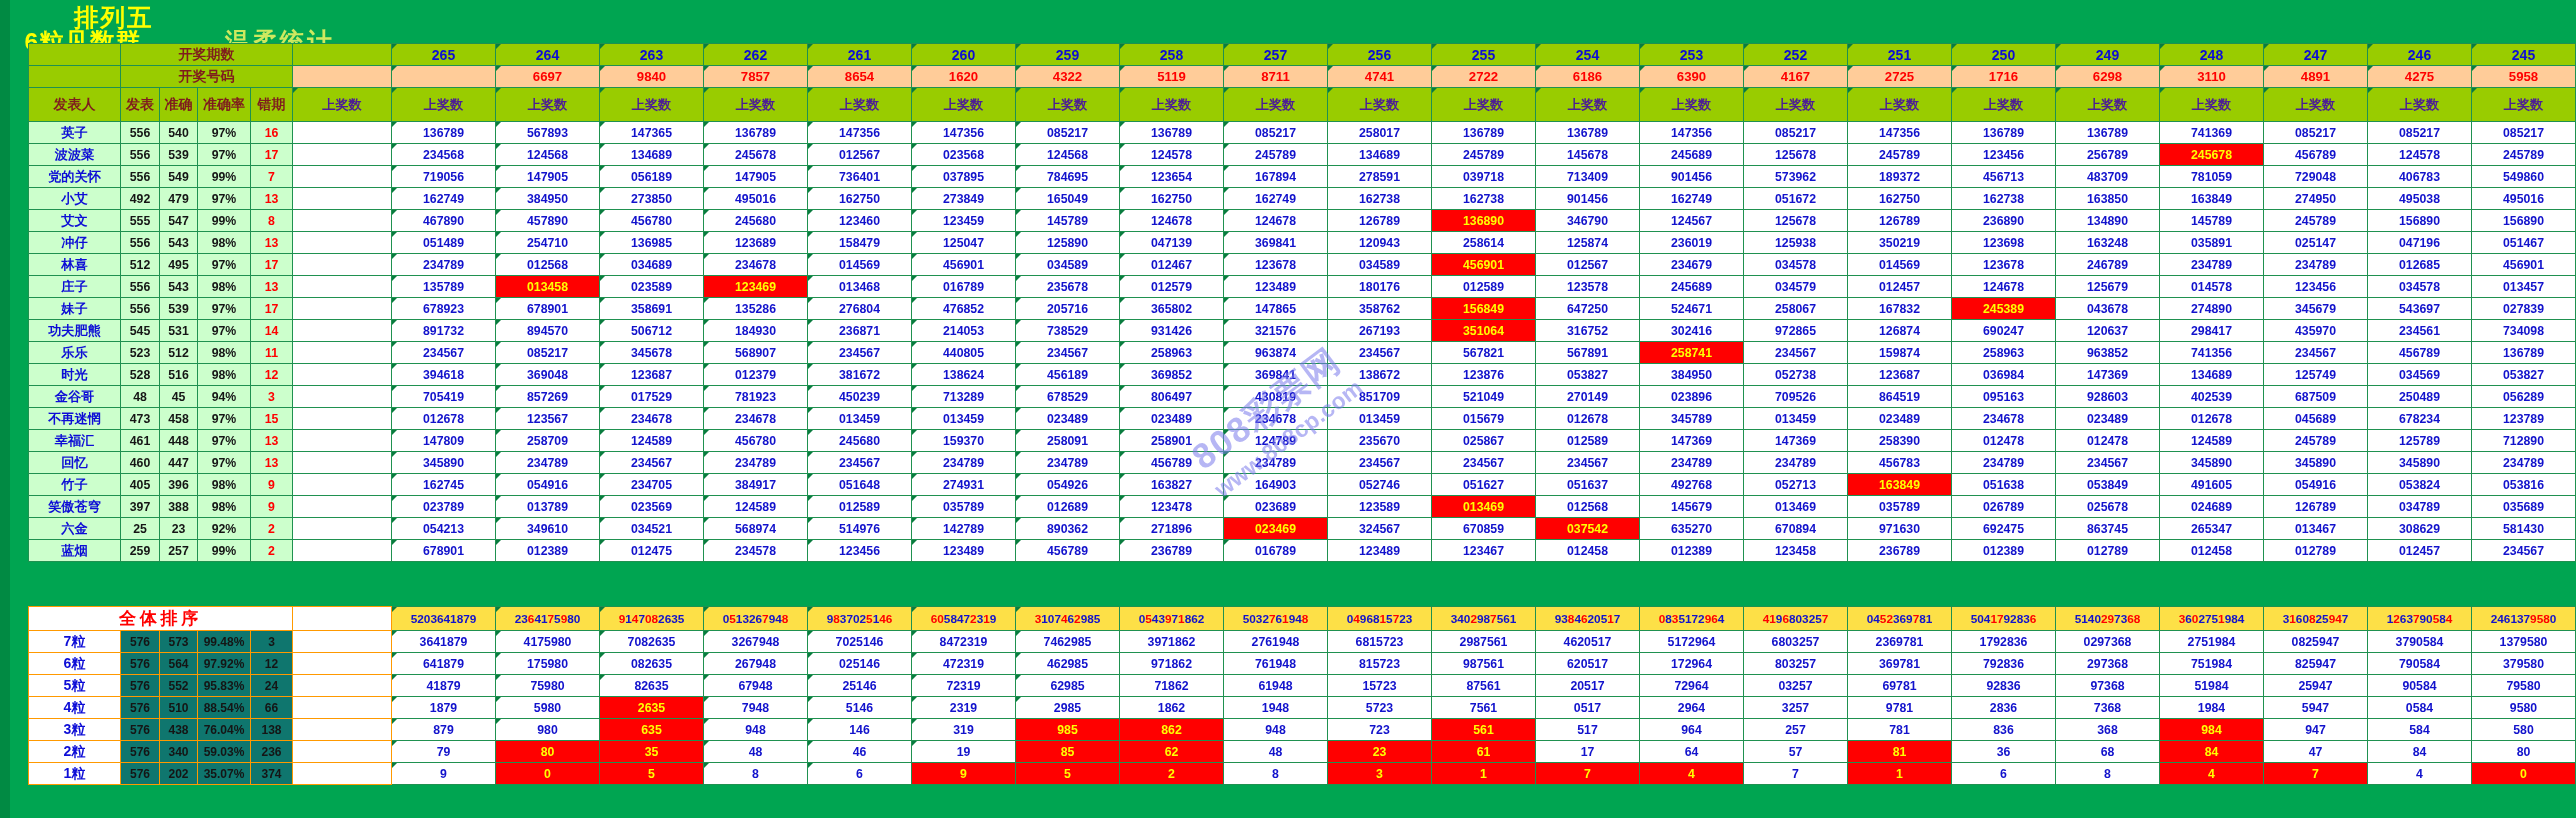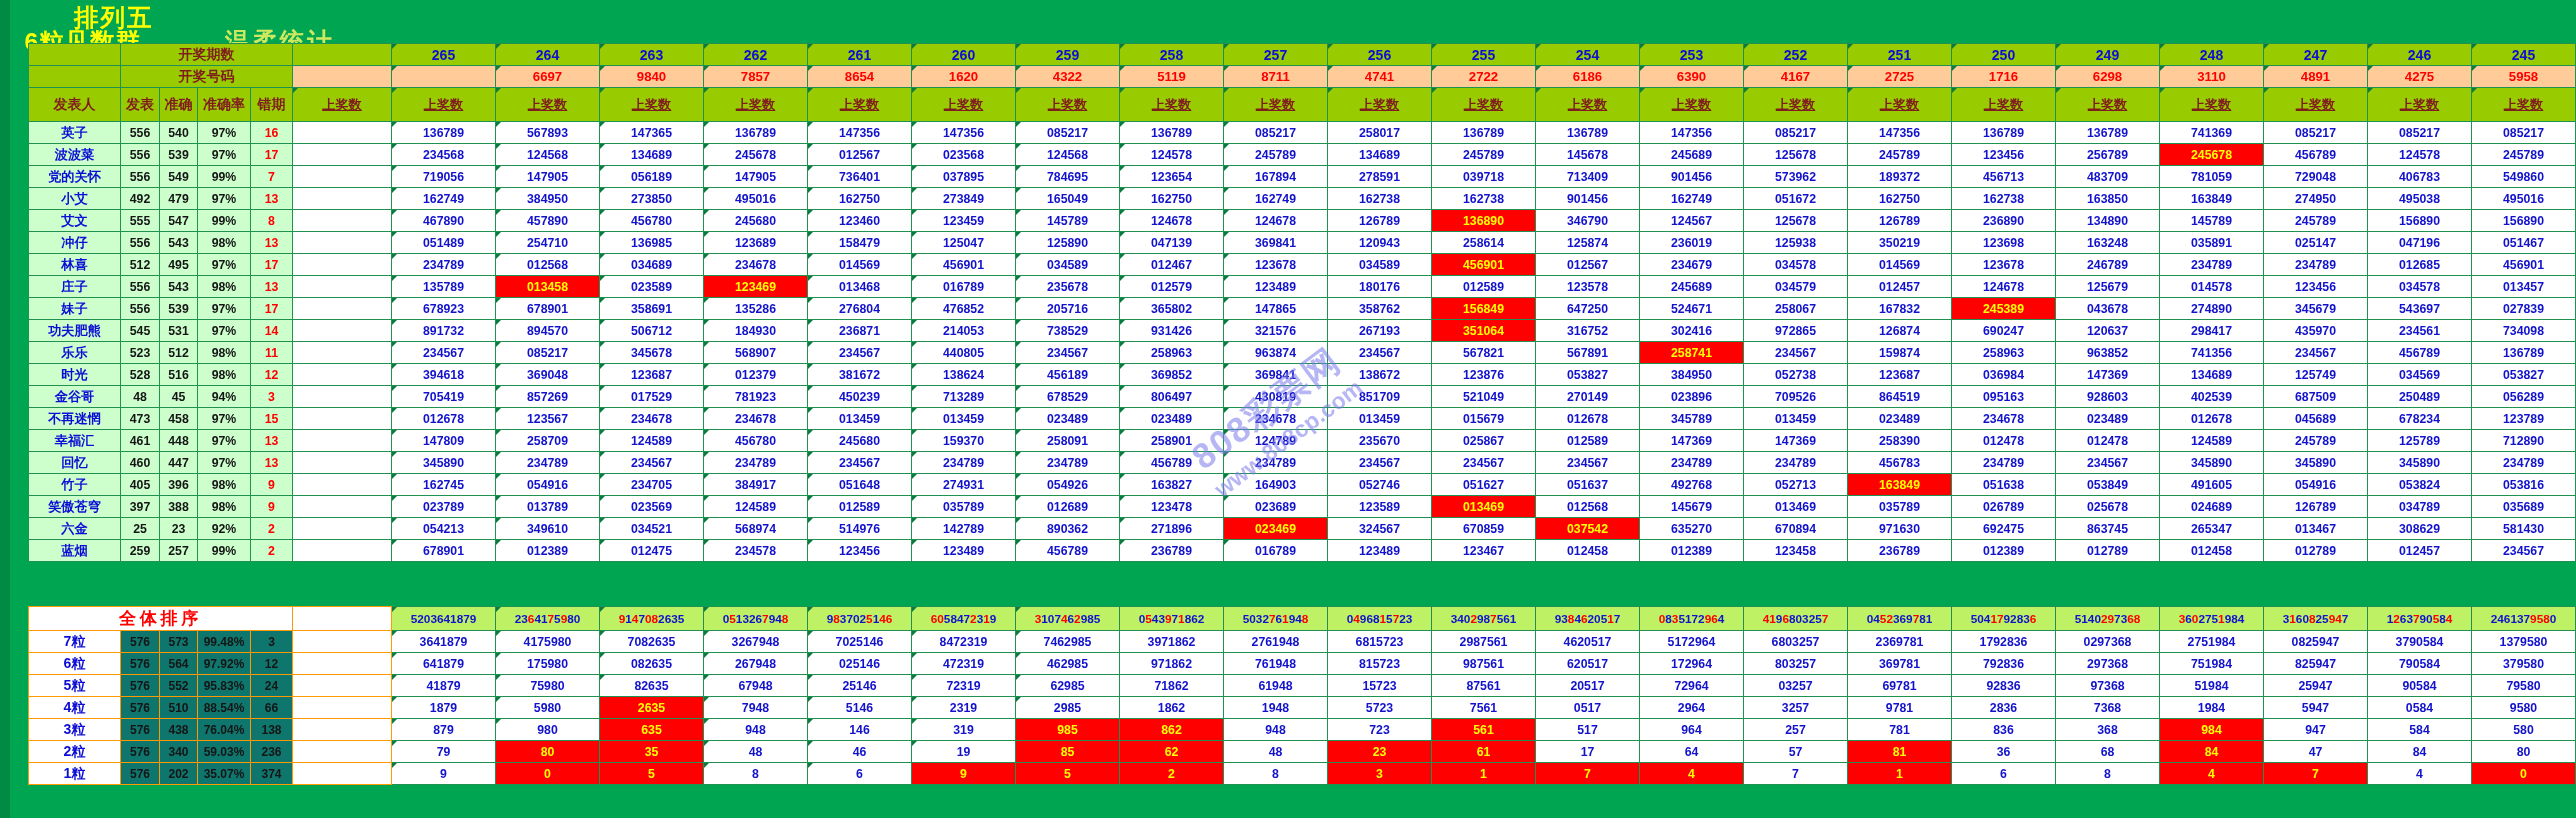--- a/index.html
+++ b/index.html
@@ -13,31 +13,31 @@
   .main{position:absolute;left:28px;top:43px;}
   .bot{position:absolute;left:28px;top:606px;}
   .main td,.main th,.bot td,.bot th{border:0.9px solid #1f9150;overflow:hidden;white-space:nowrap;
       padding:0;text-align:center;position:relative;font-weight:bold;}
   .main tr{height:22px;} .main tr.h3{height:34px;margin-left:32px;} .main tr.dr{height:22px;}
   .bot tr{height:22px;} .bot tr.bh{height:23.6px;}
   .yg{background:#99cc00;} .peach{background:#ffcc99;} .wh{background:#ffffff;} .redtx{color:#ff0000;}
   .lab{font-size:14px;color:#7f1d1d;}
   .period{font-size:14px;color:#0d0dd6;}
   .draw{font-size:13.2px;color:#ff0000;}
-  .wlab{font-size:13.2px;color:#7f1d1d;text-decoration:underline;}
+  .wlab{font-size:13.2px;color:#4c1d95;}
   .name{font-size:13.2px;color:#0d0dd6;background:#ccffcc;}
   .stat{font-size:12.3px;background:#ccffcc;color:#151515;}
   .stat.redtx{color:#ff0000;}
   .pick{font-size:12.3px;color:#1212cc;background:#ffffff;}
   .miss{background:#ff0000 !important;color:#ffff00 !important;}
   .sum-title{background:#ffffff;color:#ff0000;font-size:17px;border:1.9px solid #ff9900 !important;letter-spacing:3.8px;}
   .sum-label{background:#ffffff;color:#0d0dd6;font-size:14px;border:1.9px solid #ff9900 !important;}
   .sum-stat{background:#0f766e;font-size:12px;color:#151515;border:1.4px solid #ff9900 !important;}
   .sum-gap{background:#ffffff;border:1.4px solid #ff9900 !important;}
-  .seq{background:#bef264;font-size:11.8px;color:#1212cc;}
+  .seq{background:#fde047;font-size:11.8px;color:#1212cc;}
   .seq .rd{color:#ff0000;}
   .suf{background:#ffffff;font-size:12.3px;color:#1212cc;}
   .tri::before{content:"";position:absolute;left:0;top:0;width:0;height:0;
       border-top:5.7px solid #0a7c3f;border-right:5.7px solid transparent;}
   .wm{position:absolute;left:1139px;top:376px;width:312px;height:142px;z-index:6;
       transform:rotate(-37deg);color:rgba(122,122,235,0.55);text-align:center;pointer-events:none;}
   .wm .l1{font-size:35px;font-weight:bold;letter-spacing:1.9px;}
   .wm .l2{font-size:23px;font-weight:bold;}
 </style>
 </head>

